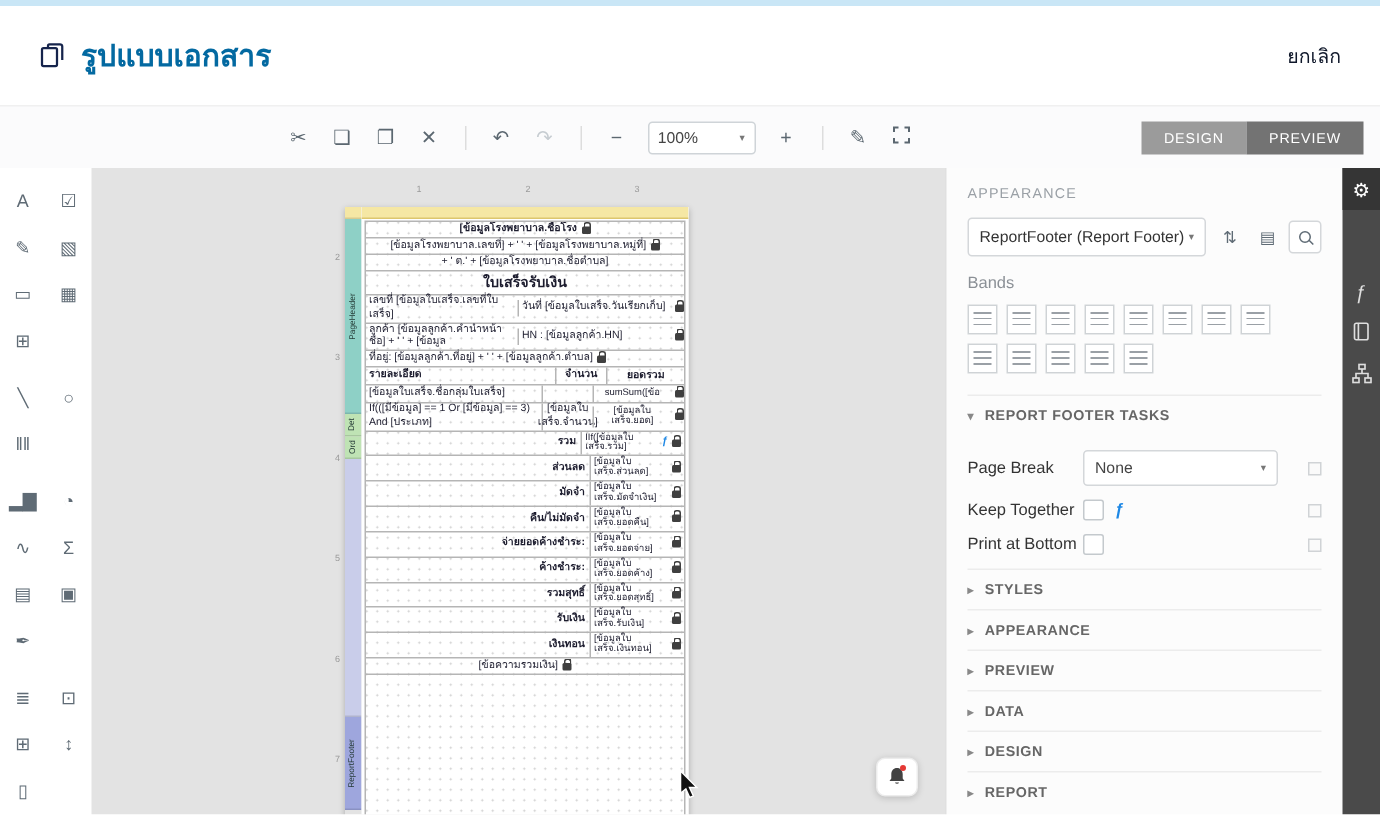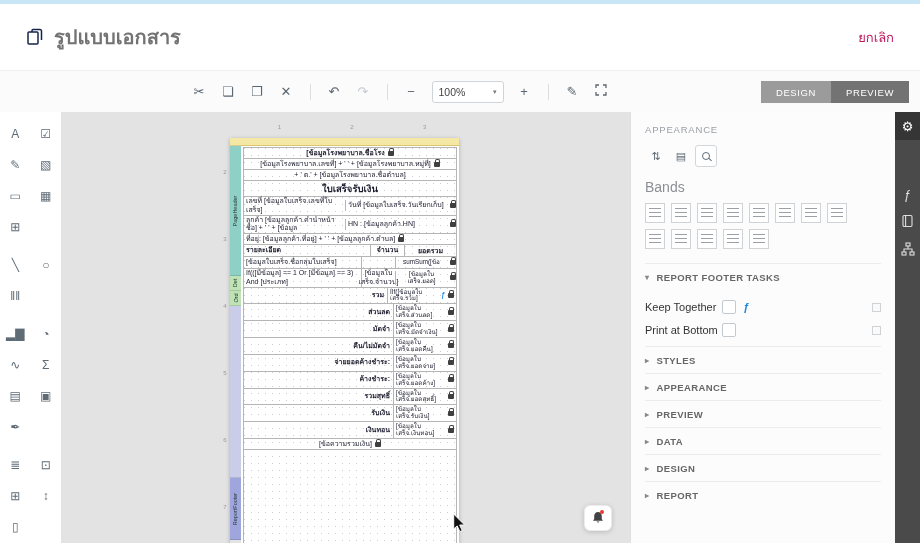--- a/index.html
+++ b/index.html
@@ -3,23 +3,23 @@
 <meta charset="utf-8">
 <style>
   *{box-sizing:border-box;margin:0;padding:0}
   html,body{width:920px;height:543px;overflow:hidden}
   body{font-family:"Liberation Sans",sans-serif;background:#fff;position:relative}
 
   .top-strip{height:4px;background:#c9e6f6}
 
   .app-header{height:66px;display:flex;align-items:center;padding:0 26px;background:#fff}
   .doc-icon{color:#16244c;display:flex}
-  .page-title{font-size:20px;color:#737373;font-weight:700;margin-left:10px}
+  .page-title{font-size:20px;color:#0369a1;font-weight:700;margin-left:10px}
   .header-actions{margin-left:auto;display:flex;align-items:center;gap:24px}
-  .btn-cancel{background:none;border:none;color:#be185d;font-size:13px;cursor:pointer;font-family:inherit}
+  .btn-cancel{background:none;border:none;color:#0f172a;font-size:13px;cursor:pointer;font-family:inherit}
   .btn-save{background:#17665e;color:#fff;border:none;border-radius:4px;padding:9px 26px;font-size:12.5px;cursor:pointer;font-family:inherit}
 
   .toolbar{position:relative;height:42px;background:#fbfbfc;border-top:1px solid #f0f0f0;display:flex;align-items:center;justify-content:center}
   .tb-center{display:flex;align-items:center;gap:4px;margin-right:120px}
   .tb-btn{width:25px;height:24px;display:flex;align-items:center;justify-content:center;font-size:13px;color:#5b6770;background:none;border:none;cursor:pointer}
   .tb-btn.disabled{color:#c6ccd1}
   .tb-sep{width:1px;height:16px;background:#ddd;margin:0 7px}
   .zoom-select{display:flex;align-items:center;justify-content:space-between;width:72px;height:22px;border:1px solid #cfd4d8;border-radius:3px;background:#fff;padding:0 6px;font-size:10.5px;color:#444;margin:0 4px;cursor:pointer}
   .caret{font-size:7px;color:#777}
   .view-toggle{position:absolute;right:11px;top:10px;display:flex;height:22px}
@@ -72,21 +72,21 @@
   .bell-dot{position:absolute;top:4px;right:7px;width:4px;height:4px;border-radius:50%;background:#e53935}
 
   .props{width:265px;background:#fcfcfc;border-left:1px solid #e0e0e0;padding:12px 14px;overflow:hidden}
   .props-title{font-size:9.5px;color:#9aa0a6;letter-spacing:.8px;margin-bottom:10px}
   .selector-row{display:flex;align-items:center;gap:5px;margin-bottom:12px}
   .prop-select{flex:1;height:26px;border:1px solid #d4d7da;border-radius:3px;background:#fff;display:flex;align-items:center;justify-content:space-between;padding:0 7px;font-size:10.5px;color:#333;cursor:pointer}
   .icon-btn{width:22px;height:22px;border:1px solid transparent;display:flex;align-items:center;justify-content:center;font-size:11px;color:#5f6b75;background:none;cursor:pointer}
   .icon-btn.boxed{border:1px solid #d4d7da;border-radius:3px;background:#fff}
   .mag{position:relative;width:8px;height:8px;border:1.3px solid #5f6b75;border-radius:50%;display:inline-block}
   .mag::after{content:"";position:absolute;width:4px;height:1.3px;background:#5f6b75;transform:rotate(45deg);right:-3px;bottom:-1px}
-  .bands-label{font-size:14px;color:#8b9096;margin:2px 0 8px}
+  .bands-label{font-size:11px;color:#8b9096;margin:2px 0 8px}
   .band-grid{display:flex;flex-wrap:wrap;gap:6px;margin-bottom:14px;max-width:225px}
   .band-ico{width:20px;height:20px;border:1px solid #cfd3d6;background:#fff;position:relative;cursor:pointer}
   .band-ico::before{content:"";position:absolute;inset:4px 3px;background:repeating-linear-gradient(to bottom,#9aa0a6 0,#9aa0a6 1px,transparent 1px,transparent 4px)}
   .tasks-head{display:flex;align-items:center;gap:7px;font-size:9.5px;font-weight:700;color:#666;letter-spacing:.4px;padding:8px 0;border-top:1px solid #ececec;cursor:pointer}
   .tri{color:#888;font-size:8px}
   .task-row{display:flex;align-items:center;margin:9px 0}
   .task-label{flex:1;font-size:11px;color:#333}
   .task-ctrl{width:142px;display:flex;align-items:center;gap:7px}
   .mini-select{width:130px;height:24px;border:1px solid #d4d7da;border-radius:3px;background:#fff;display:flex;align-items:center;justify-content:space-between;padding:0 7px;font-size:10.5px;color:#444;cursor:pointer}
   .checkbox{width:14px;height:14px;border:1px solid #c4c9cd;border-radius:2px;background:#fff;cursor:pointer}
@@ -395,20 +395,24 @@
         <path d="M7 1 C4.7 1 3.2 2.8 3.2 5.2 L3.2 8 L2 9.7 L12 9.7 L10.8 8 L10.8 5.2 C10.8 2.8 9.3 1 7 1 Z" fill="#424242"></path>
         <path d="M5.6 10.6 A1.5 1.5 0 0 0 8.4 10.6 Z" fill="#424242"></path>
       </svg>
       <span class="bell-dot"></span>
     </button>
   </div>
 
   <aside class="props">
     <div class="props-title">APPEARANCE</div>
     <div class="selector-row">
+      <div class="prop-select">
+        <span>ReportFooter (Report Footer)</span>
+        <span class="caret">▾</span>
+      </div>
       <span style="display:flex;gap:3px" id="selector-icons">
           <button class="icon-btn">
             <span>⇅</span>
           </button>
           <button class="icon-btn">
             <span>▤</span>
           </button>
           <button class="icon-btn boxed">
             <span class="mag"></span>
           </button>
@@ -429,20 +433,30 @@
         <div class="band-ico"></div>
         <div class="band-ico"></div>
         <div class="band-ico"></div>
       </div>
 
     <div class="tasks-head">
       <span class="tri">▾</span>
       <span>REPORT FOOTER TASKS</span>
     </div>
 
+    <div class="task-row">
+      <span class="task-label">Page Break</span>
+      <span class="task-ctrl">
+        <span class="mini-select">
+          <span>None</span>
+          <span class="caret">▾</span>
+        </span>
+      </span>
+      <span class="marker"></span>
+    </div>
 
     <div class="task-row">
       <span class="task-label">Keep Together</span>
       <span class="task-ctrl">
         <span class="checkbox"></span>
         <span class="fx-badge">ƒ</span>
       </span>
       <span class="marker"></span>
     </div>
 

